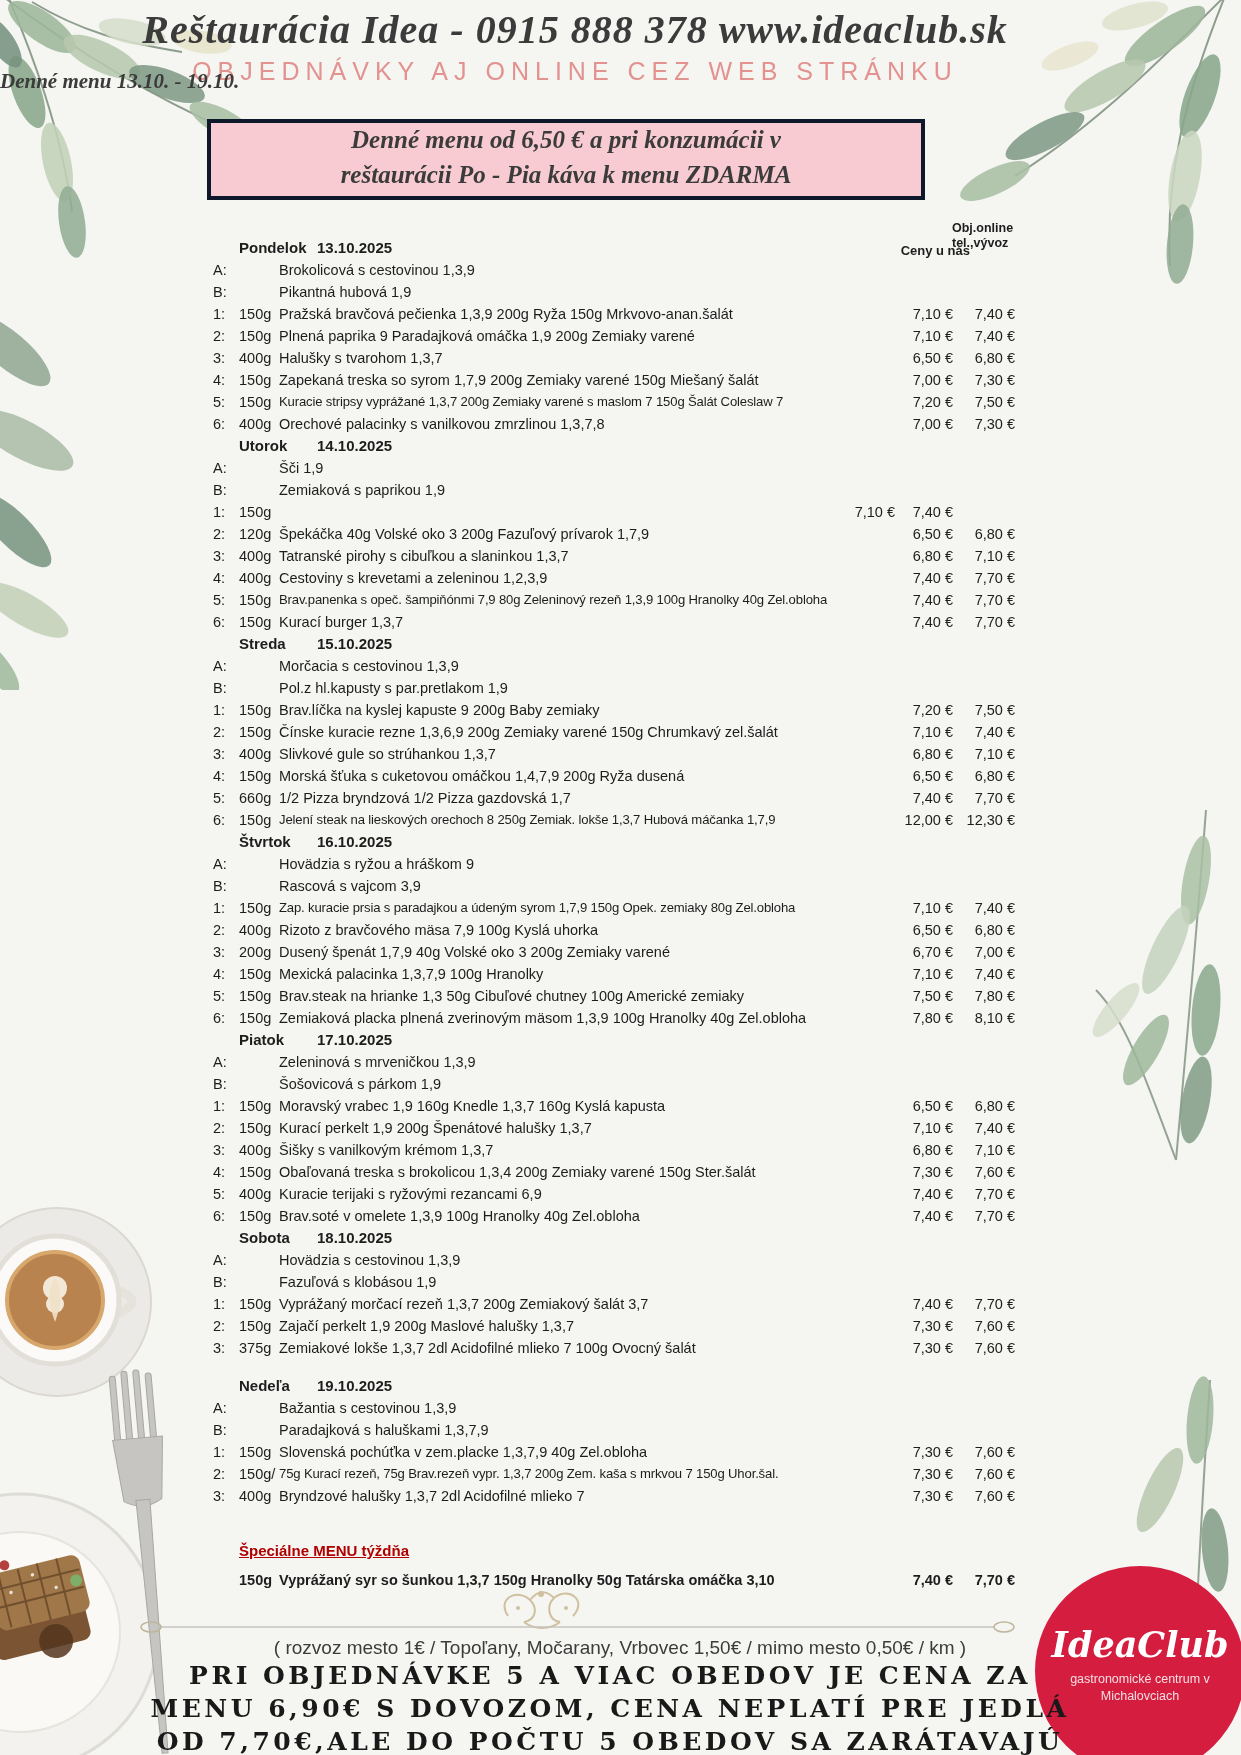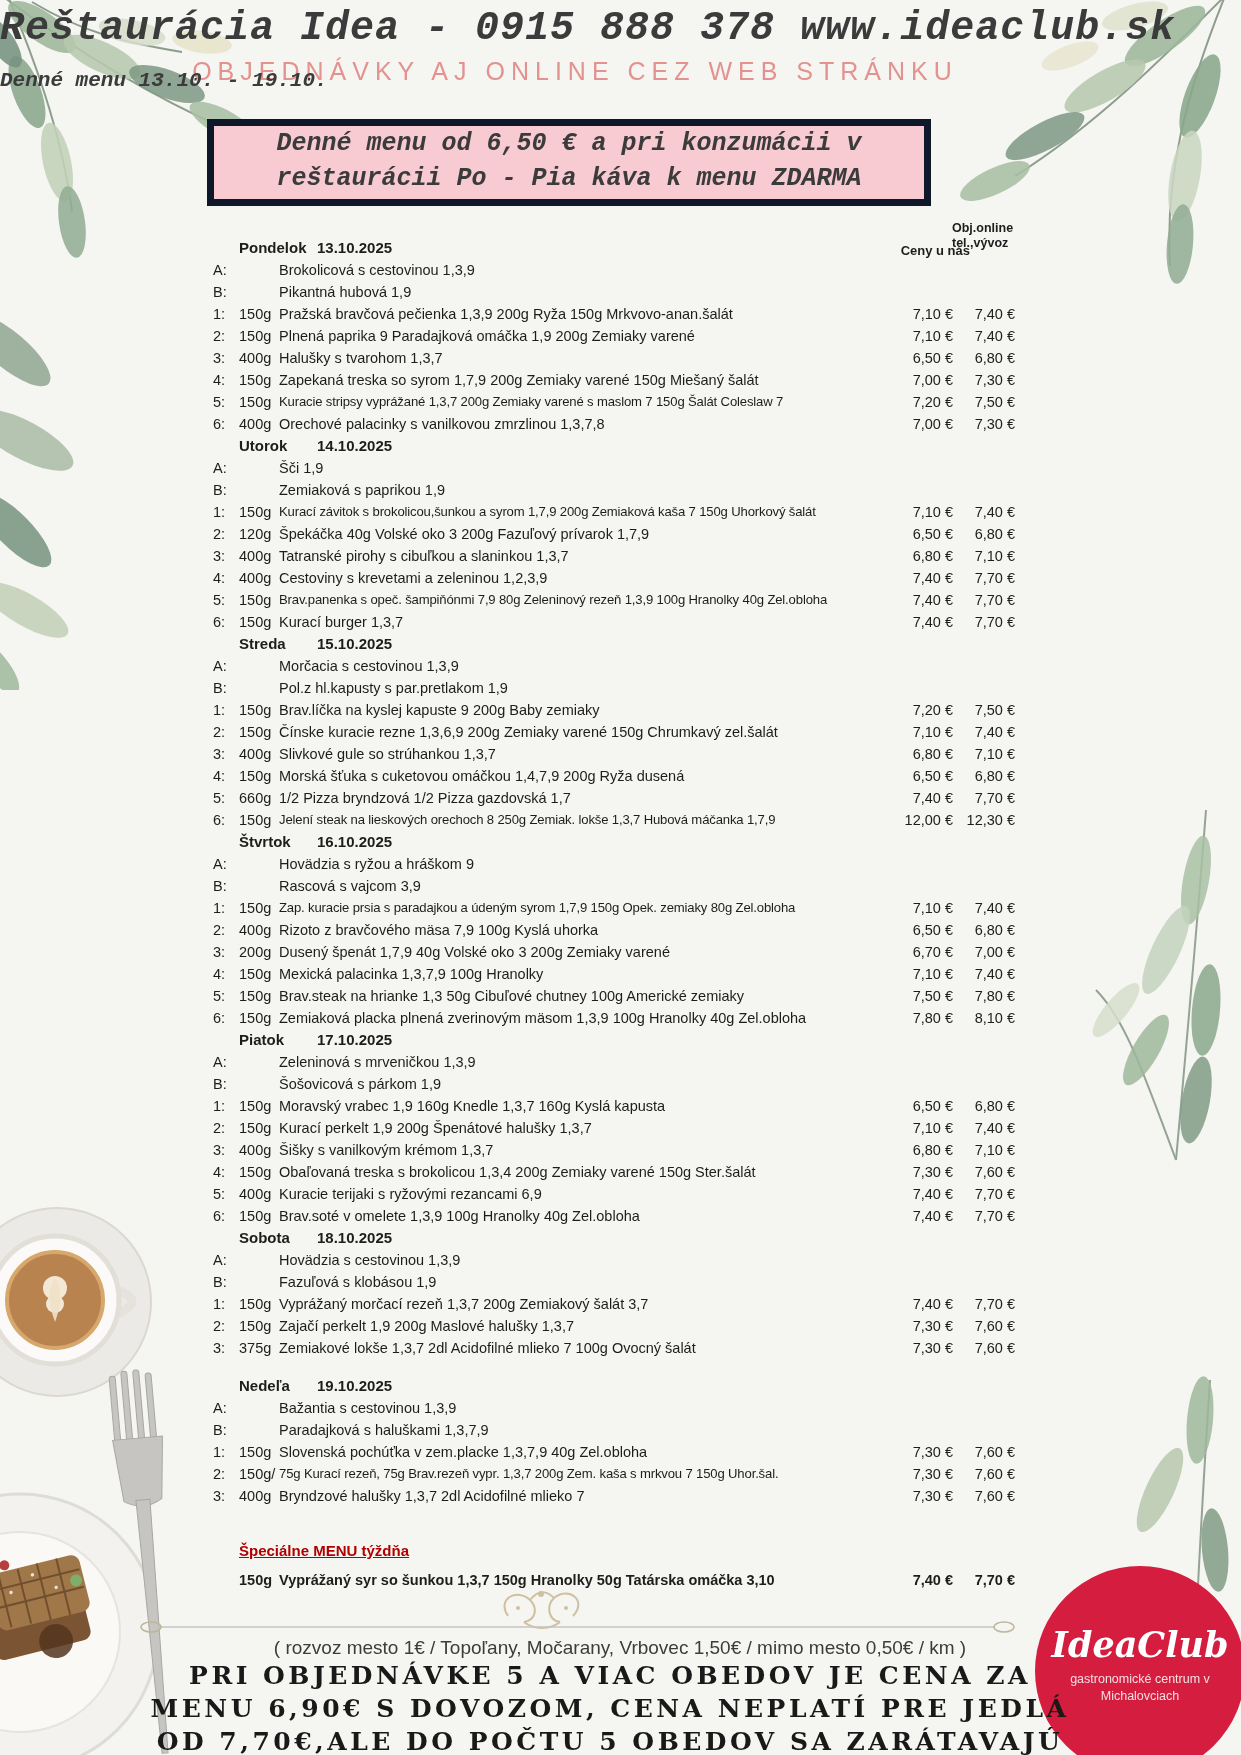--- a/index.html
+++ b/index.html
@@ -1,28 +1,28 @@
 <!DOCTYPE html>
 <html><head>
 <meta charset="utf-8">
 <style>
   html,body{margin:0;padding:0;background:#eceae8;}
   .page{position:relative;width:1241px;height:1755px;margin:0 auto;background:#f5f5f2;
         overflow:hidden;font-family:"Liberation Sans",sans-serif;color:#1d1d1d;}
   .deco{position:absolute;pointer-events:none;z-index:1;}
 
   
-  .script{font-family:Liberation Mono, monospace;font-style:italic;font-weight:700;color:#3b3b3b;}
+  .script{font-family:Liberation Serif, serif;font-style:italic;font-weight:700;color:#3b3b3b;}
   .main-title{position:absolute;top:6px;left:0;width:1150px;text-align:center;font-size:40px;
               white-space:nowrap;letter-spacing:1px;z-index:2;}
   .orders-caps{position:absolute;top:57px;left:0;width:1150px;text-align:center;font-size:25px;
                letter-spacing:6px;color:#e2928f;font-weight:400;z-index:2;}
   .week-title{position:absolute;top:69px;left:0;width:1150px;text-align:left;font-size:21px;z-index:2;}
   .banner{position:absolute;left:207px;top:119px;width:710px;height:73px;background:#f7cbd1;
-          border:7px solid #0f172a;z-index:2;}
+          border:4px solid #0f172a;z-index:2;}
   .banner .bline{position:absolute;left:0;width:100%;text-align:center;font-size:25px;}
   .banner .b1{top:3px;} .banner .b2{top:38px;text-align:center;}
 
   
   .colhdr-online{position:absolute;left:952px;top:221px;width:64px;font-size:12.5px;font-weight:700;
                  line-height:15px;z-index:2;}
   .colhdr-dinein{position:absolute;left:868px;top:243px;width:102px;text-align:right;font-size:13px;
                  font-weight:700;z-index:2;}
 
   
@@ -261,21 +261,20 @@
       <div class="row item">
         <span class="lbl">B:</span>
         <span class="qty"></span>
         <span class="txt">Zemiaková s paprikou 1,9</span>
         <span class="p1"></span>
         <span class="p2"></span>
       </div>
       <div class="row item compact">
         <span class="lbl">1:</span>
         <span class="qty">150g</span>
-        <span class="txt">Kurací závitok  s brokolicou,šunkou a syrom 1,7,9 200g Zemiaková kaša 7 150g Uhorkový šalát</span>
         <span class="p1">7,10 €</span>
         <span class="p2">7,40 €</span>
       </div>
       <div class="row item">
         <span class="lbl">2:</span>
         <span class="qty">120g</span>
         <span class="txt">Špekáčka 40g Volské oko 3 200g Fazuľový prívarok 1,7,9</span>
         <span class="p1">6,50 €</span>
         <span class="p2">6,80 €</span>
       </div>

